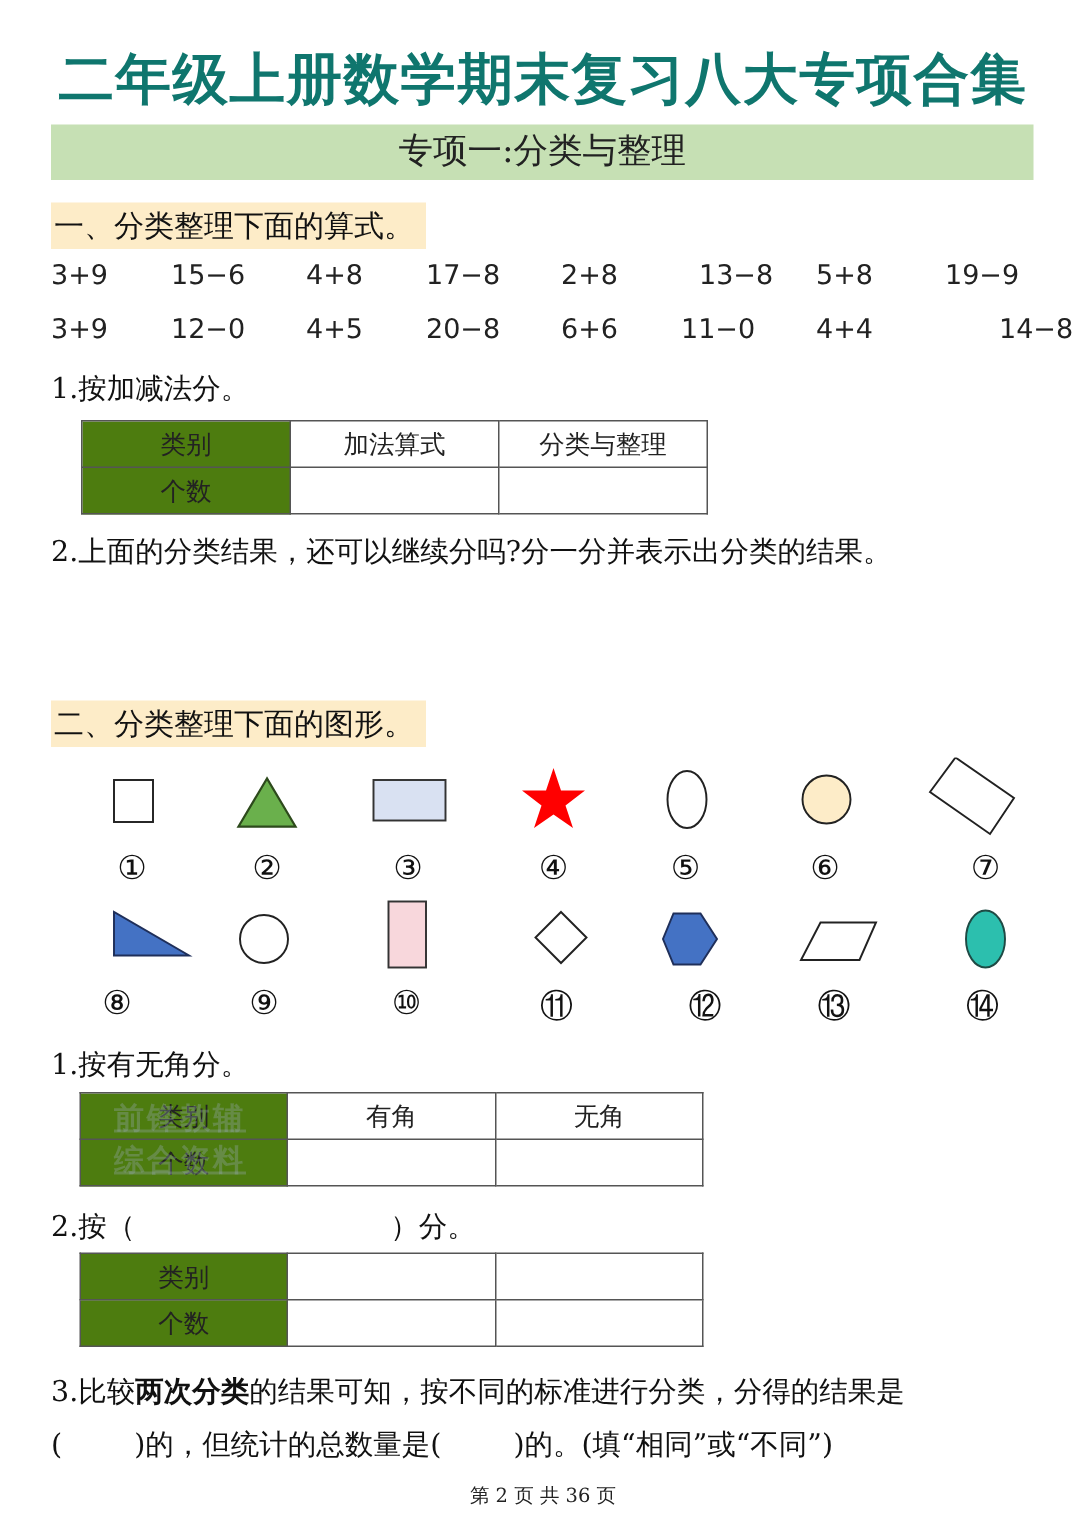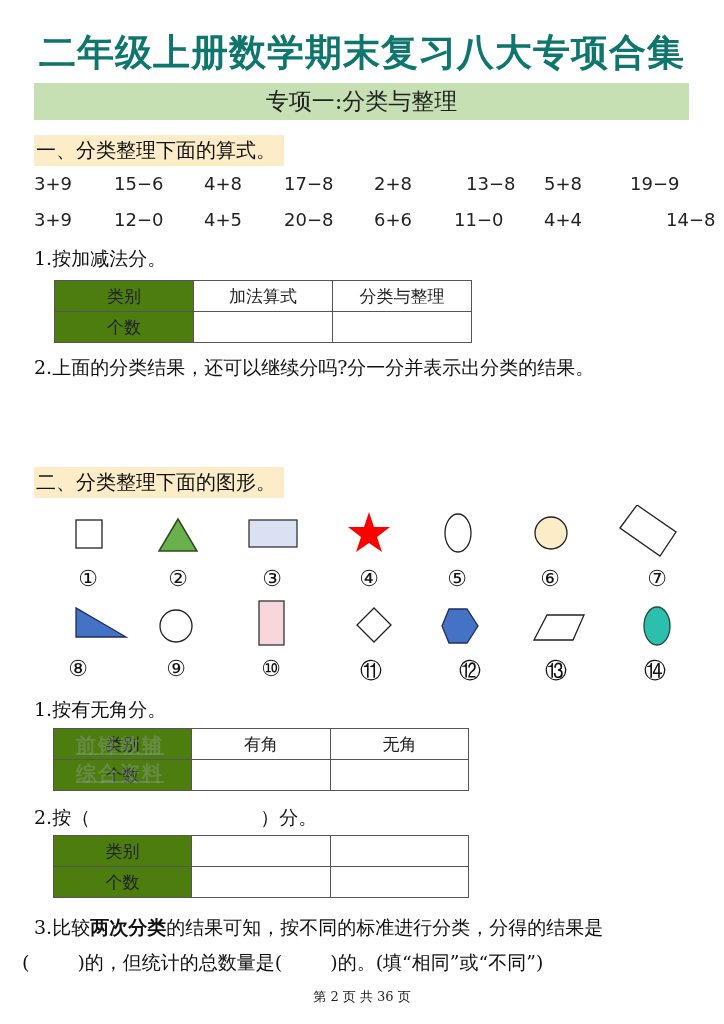--- a/index.html
+++ b/index.html
@@ -143,17 +143,17 @@
     <td class="hdr">个数</td>
     <td></td>
     <td></td>
   </tr>
 </tbody>
   </table>
 
 <div class="abs q" style="left:34px; top:915px; width:670px;">
   <span>3.比较</span><b>两次分类</b><span>的结果可知，按不同的标准进行分类，分得的结果是</span>
 </div>
-<div class="abs q" style="left:22px; top:950px; width:670px;">
+<div class="abs q" style="left:34px; top:950px; width:670px;">
   <span>(</span><span style="display:inline-block; width:48px;"></span><span>)的，但统计的总数量是(</span><span style="display:inline-block; width:48px;"></span><span>)的。(填“相同”或“不同”)</span>
 </div>
 
 <div class="abs footer">第 2 页 共 36 页</div>
 
 </body></html>

